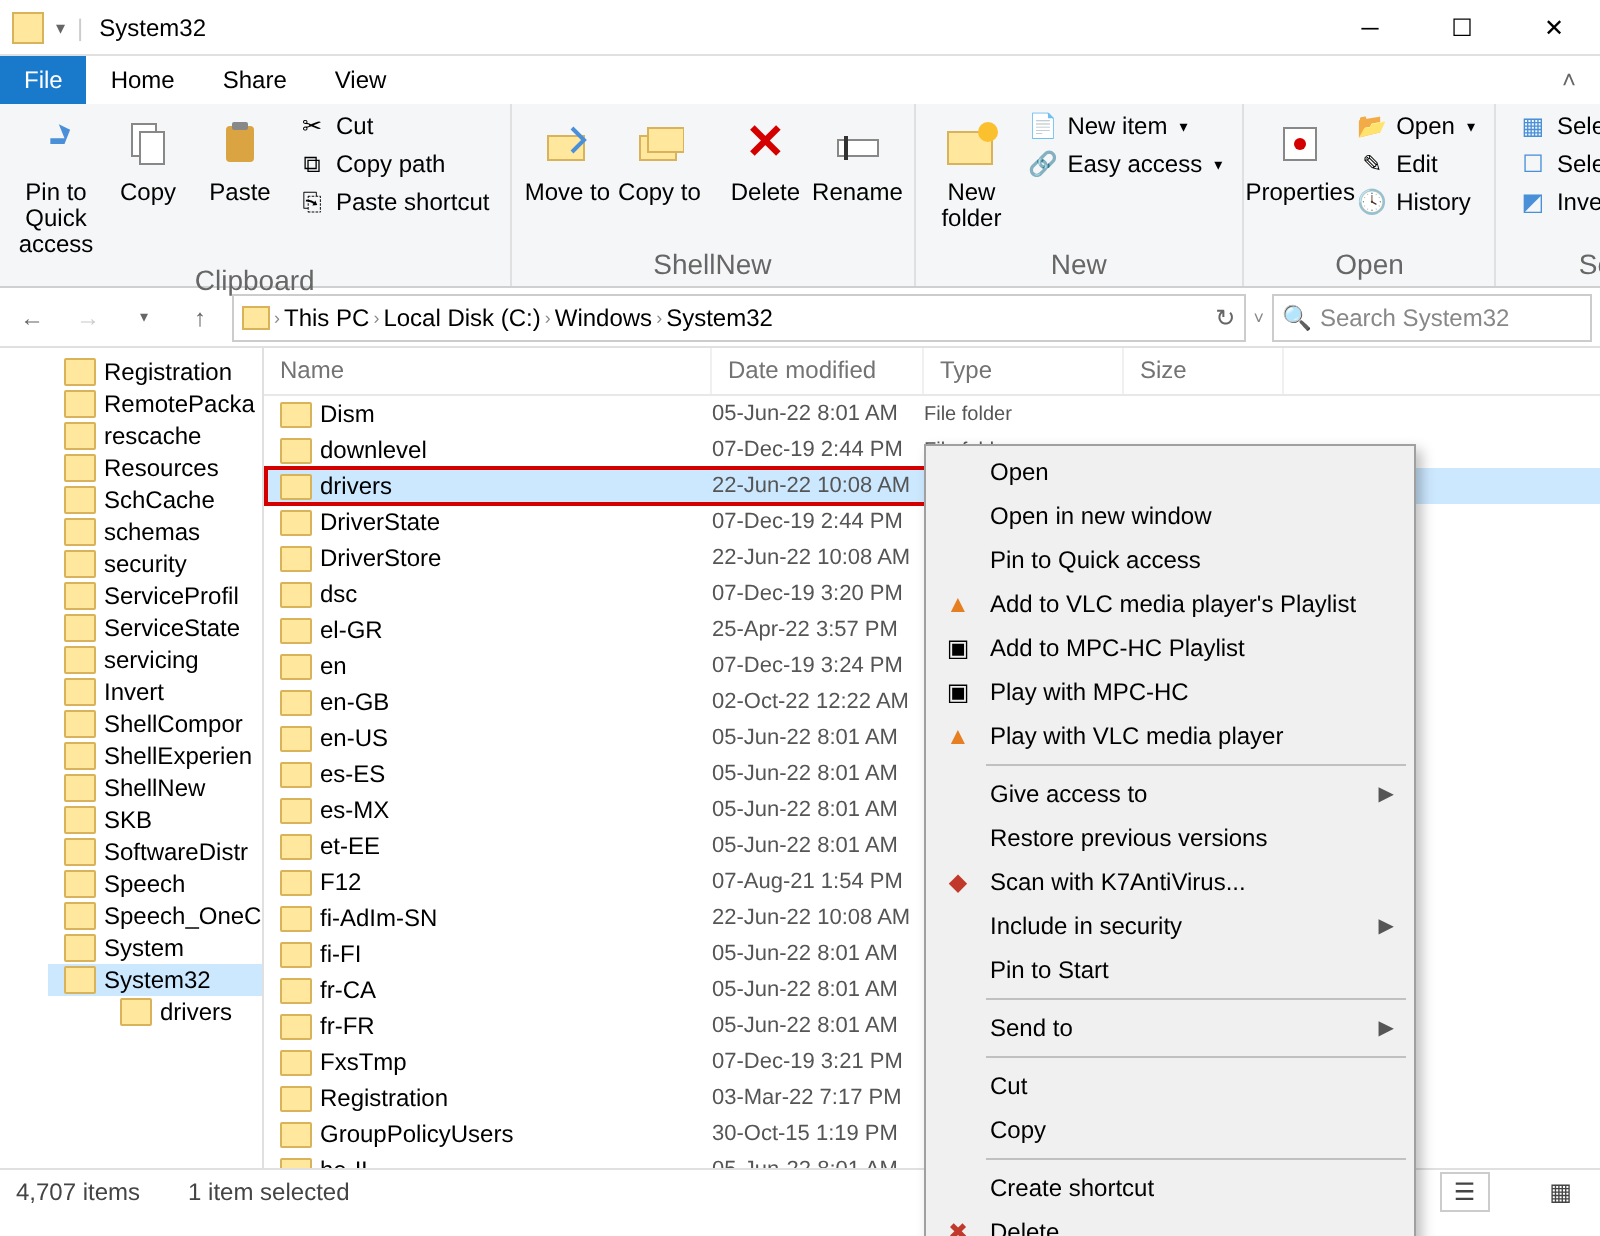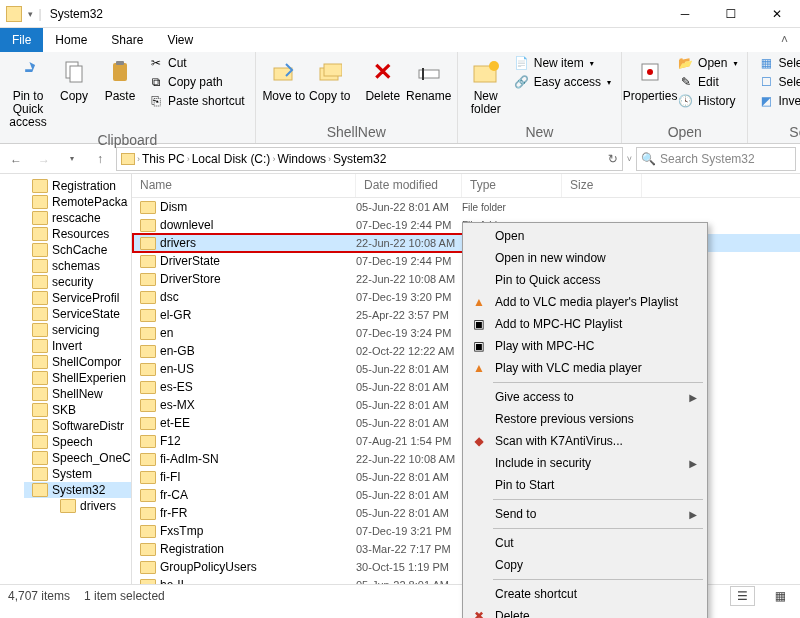--- a/index.html
+++ b/index.html
@@ -41,21 +41,21 @@
 .row .c-name { width:224px; padding-left:8px; display:flex; align-items:center; gap:4px; white-space:nowrap; }
 .row .c-date { width:106px; color:#555; white-space:nowrap; font-size:11px; }
 .row .c-type { width:100px; color:#555; white-space:nowrap; font-size:10px; }
 .row .ficon { width:16px; height:13px; background:#ffe79e; border:1px solid #d9b35a; border-radius:1px; flex-shrink:0; }
 .highlight-red { border:2px solid #d40000; position:absolute; pointer-events:none; }
 .ctxmenu { position:absolute; left:462px; top:222px; width:246px; background:#f0f0f0; border:1px solid #a0a0a0; box-shadow:3px 3px 6px rgba(0,0,0,0.25); padding:2px; z-index:10; }
 .ctxmenu .mi { display:flex; align-items:center; height:22px; padding:0 20px 0 30px; position:relative; }
 .ctxmenu .mi .micon { position:absolute; left:6px; width:16px; height:16px; display:flex; align-items:center; justify-content:center; font-size:12px; }
 .ctxmenu .mi .arrow { position:absolute; right:8px; font-size:10px; color:#555; }
 .ctxmenu .sep { height:1px; background:#c0c0c0; margin:3px 2px 3px 28px; }
-.statusbar { height:22px; border-top:1px solid #e0e0e0; display:flex; align-items:center; padding:0 8px; gap:14px; color:#444; font-size:11px; }
+.statusbar { height:22px; border-top:1px solid #e0e0e0; display:flex; align-items:center; padding:0 8px; gap:24px; color:#444; font-size:11px; }
 .col-name{width:224px}.col-date{width:106px}.col-type{width:100px}.col-size{width:80px}
 svg { display:block; }
 </style>
 </head>
 <body>
 
 <div class="titlebar">
   <div class="ticon"></div>
   <span style="font-size:9px;color:#666;margin-right:6px">▾</span>
   <span style="color:#ccc">|</span>

